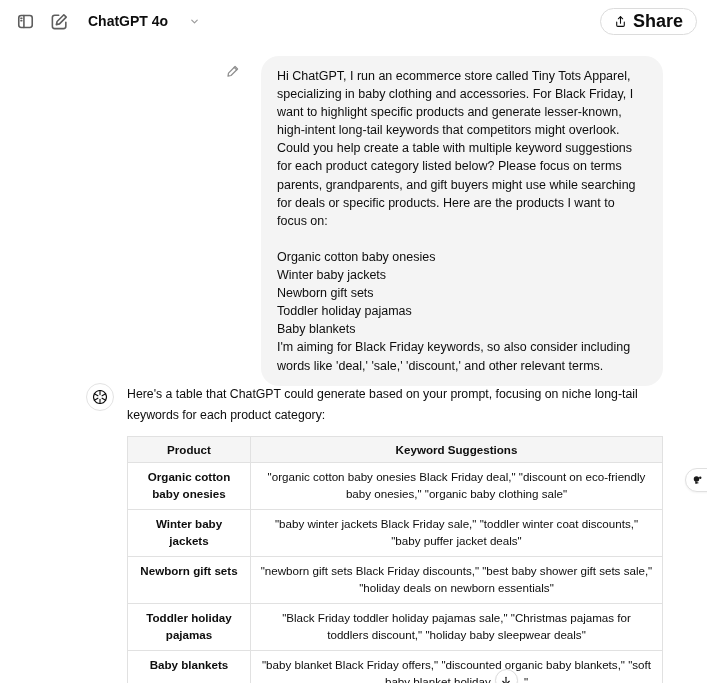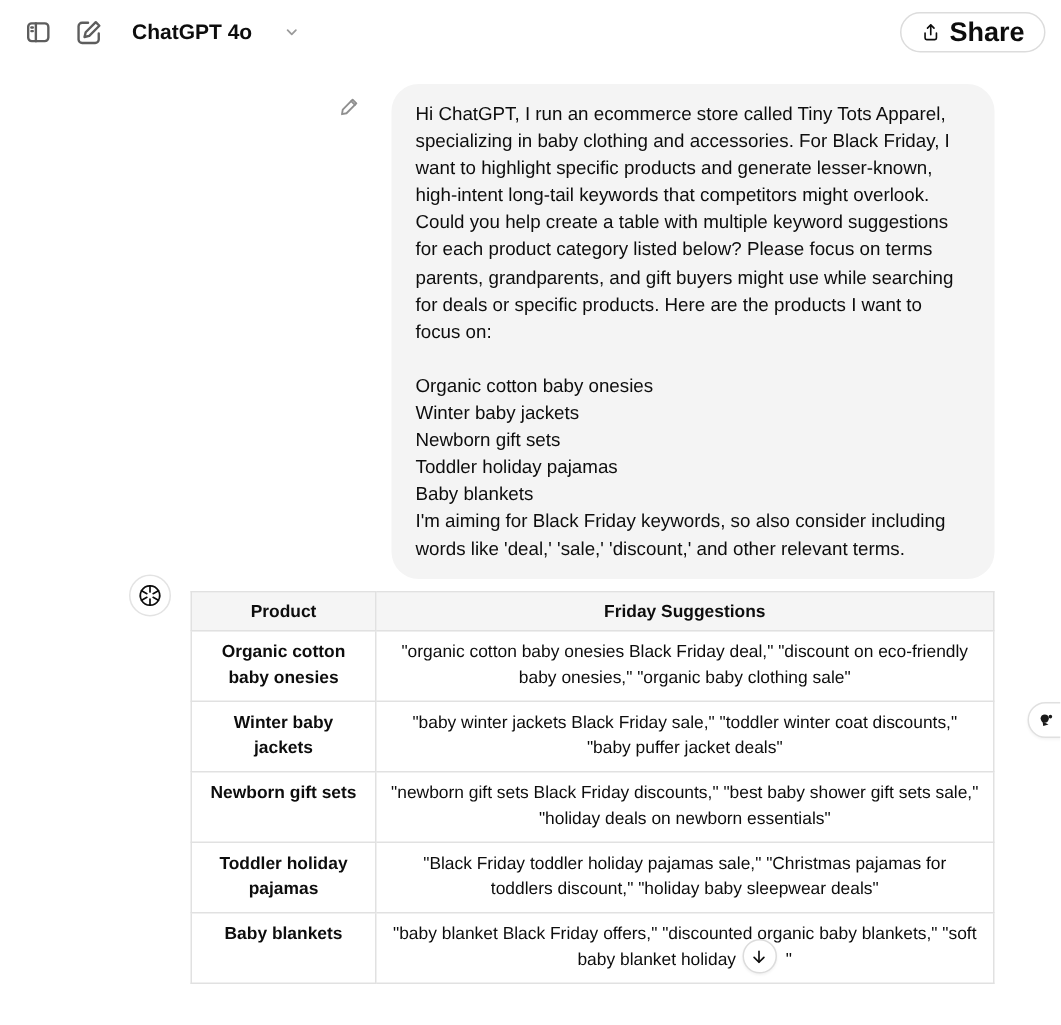--- a/index.html
+++ b/index.html
@@ -144,25 +144,26 @@
               </g>
             <g transform="rotate(300 12 12)">
                 <path d="M12 3.4a8.6 8.6 0 0 1 7.45 4.3"></path>
                 <path d="M12 3.4v5.4"></path>
               </g>
           </g>
         </svg>
       </span>
     </div>
     <div class="assistant-content">
+      <div class="assistant-intro">Here's a table that ChatGPT could generate based on your prompt, focusing on niche long-tail keywords for each product category:</div>
       <table class="kw">
         <thead>
           <tr>
             <th class="prod-h">Product</th>
-            <th>Friday Suggestions</th>
+            <th>Keyword Suggestions</th>
           </tr>
         </thead>
         <tbody>
             <tr>
               <td class="prod">Organic cotton baby onesies</td>
               <td><span>"organic cotton baby onesies Black Friday deal," "discount on eco-friendly baby onesies," "organic baby clothing sale"</span></td>
             </tr>
             <tr>
               <td class="prod">Winter baby jackets</td>
               <td><span>"baby winter jackets Black Friday sale," "toddler winter coat discounts," "baby puffer jacket deals"</span></td>

